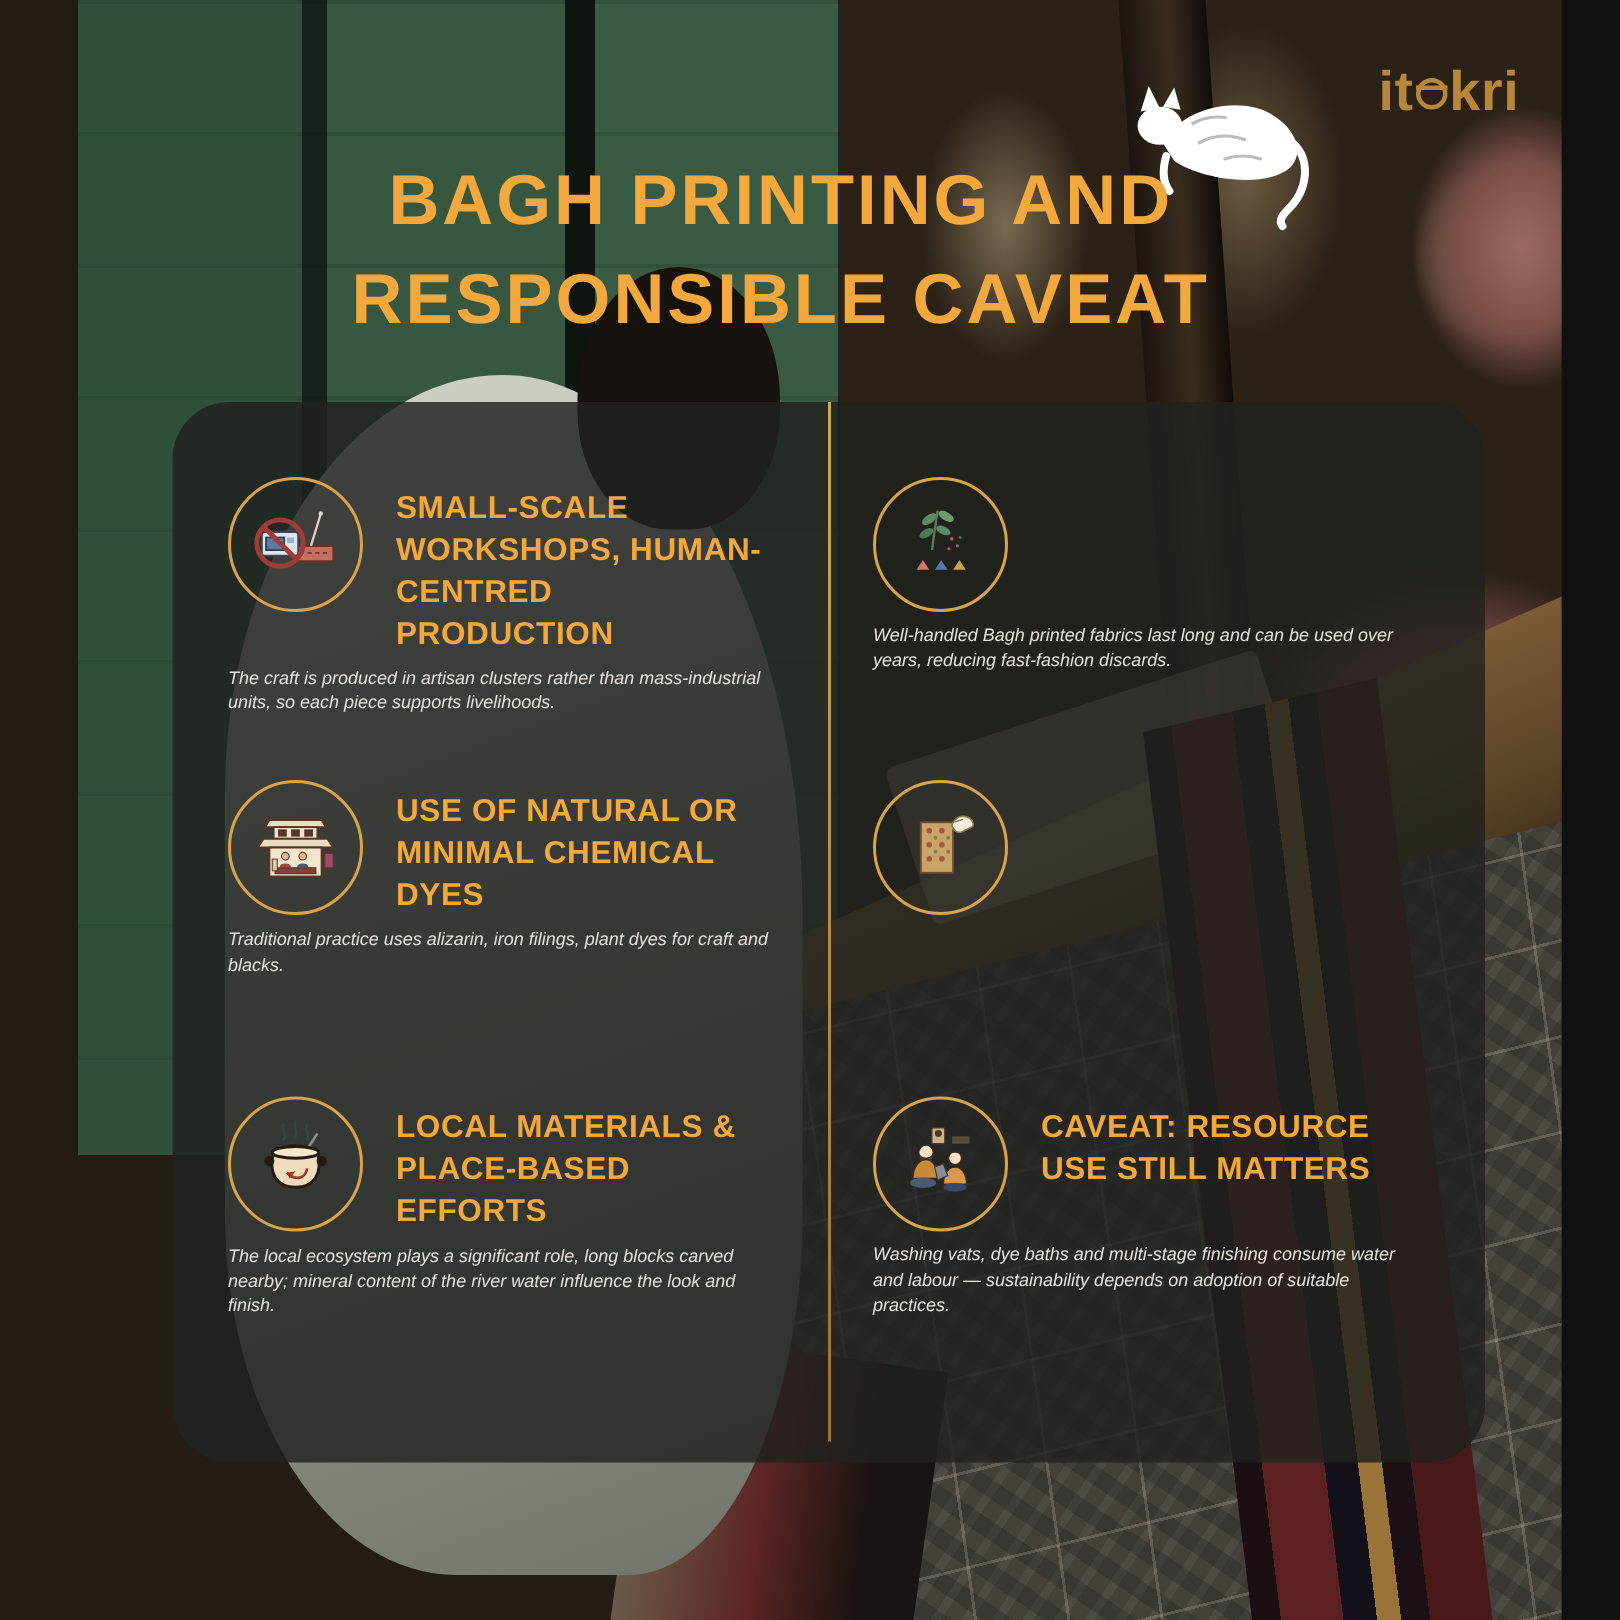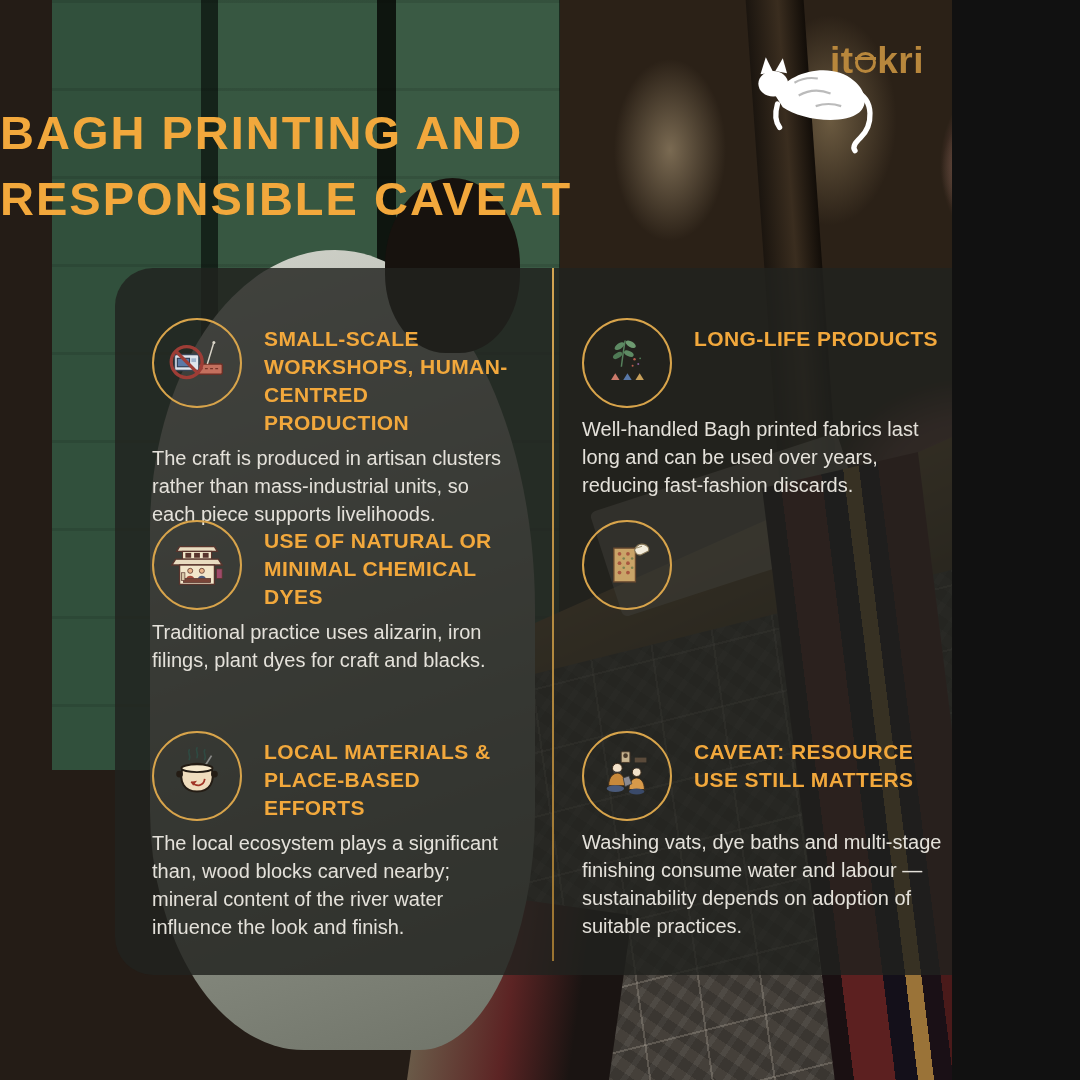--- a/index.html
+++ b/index.html
@@ -5,21 +5,21 @@
   :root{
     --accent:#F2A83C;
     --logo:#B8873C;
     --divider:#C9953C;
     --ring:#D8A44B;
     --bodytext:#E4E1DA;
   }
   *{margin:0;padding:0;box-sizing:border-box;}
   html,body{background:#111;}
   .canvas{
-    position:relative;width:952px;height:1080px;overflow:hidden;
+    position:relative;width:1041px;height:1080px;overflow:hidden;
     background:#241c16;font-family:"Liberation Sans",sans-serif;
   }
   
   .photo,.photo div{position:absolute;}
   .ph-wall{left:0;top:0;width:135px;height:100%;
     background:linear-gradient(180deg,#5a5148,#463e35 35%,#2e2820 70%,#1b1611);}
   .ph-doors{left:52px;top:0;width:650px;height:770px;
     background:
       repeating-linear-gradient(180deg,rgba(0,0,0,.10) 0 3px,transparent 3px 88px),
       linear-gradient(90deg,#31503c 0 23%,#15231a 23% 25.5%,#375741 25.5% 50%,#0e150f 50% 53%,#3a5a44 53% 78%,#1a2a1e 78% 81%,#33523d 81% 100%);
@@ -59,37 +59,37 @@
   .ph-shade{inset:0;
     background:
       radial-gradient(140% 100% at 50% 40%,transparent 40%,rgba(0,0,0,.55) 100%),
       linear-gradient(180deg,rgba(8,6,4,.55) 0%,rgba(8,6,4,.25) 22%,rgba(8,6,4,.35) 60%,rgba(0,0,0,.62) 100%);}
   
   .logo{position:absolute;top:40px;right:28px;color:var(--logo);
     font-size:37px;font-weight:700;letter-spacing:.5px;}
   .logo-o{display:inline-block;position:relative;width:.58em;height:.58em;
     border:.095em solid var(--logo);border-radius:50%;margin:0 .03em;}
   .logo-o::after{content:'';position:absolute;left:-18%;right:-18%;top:14%;height:.1em;background:var(--logo);}
-  .title{position:absolute;top:100px;left:0;width:100%;text-align:left;
+  .title{position:absolute;top:100px;left:0;width:100%;text-align:center;
     color:var(--accent);font-size:47px;font-weight:800;letter-spacing:2px;line-height:1.4;}
   .tiger{position:absolute;left:752px;top:50px;width:138px;height:108px;}
   
   .panel{position:absolute;left:115px;top:268px;width:875px;height:707px;
     background:rgba(33,34,30,.82);border-radius:38px;}
   .divider{position:absolute;left:calc(50% - 1px);top:0;bottom:14px;width:2px;
     background:linear-gradient(180deg,#d2a552,#9a7330);}
   .grid{position:absolute;inset:0;padding:50px 44px 0 37px;
     display:grid;grid-template-columns:1fr 1fr;column-gap:66px;
     grid-template-rows:202px 211px auto;}
   .sec-top{display:flex;align-items:flex-start;gap:22px;}
   .icon-ring{flex:0 0 auto;width:90px;height:90px;border:2px solid var(--ring);
     border-radius:50%;display:flex;align-items:center;justify-content:center;}
   .sec-h{padding-top:7px;max-width:315px;color:var(--accent);
     font-weight:700;font-size:21px;line-height:1.33;letter-spacing:.4px;text-transform:uppercase;}
-  .sec-b{margin-top:7px;color:var(--bodytext);font-size:20px;line-height:1.4;}
+  .sec-b{margin-top:7px;color:var(--bodytext);font-size:12px;line-height:1.4;font-style:italic;}
   .col-l .sec-b{max-width:430px;}
   .col-r .sec-b{max-width:390px;}
 </style>
 </head>
 <body>
 
 <div class="canvas">
 
   <div class="photo">
     <div class="ph-wall"></div>
@@ -160,21 +160,20 @@
               <ellipse cx="34" cy="22" rx="5.5" ry="2.8" transform="rotate(25 34 22)" fill="#5d8a63"></ellipse>
               <circle cx="40" cy="28" r="1.3" fill="#b85c4e"></circle>
               <circle cx="44" cy="33" r="1.1" fill="#8a5f9a"></circle>
               <circle cx="38" cy="35" r="1.1" fill="#b85c4e"></circle>
               <circle cx="46" cy="27" r="1" fill="#4f7a55"></circle>
               <path d="M15,50 h9 l-4.5,-7 z" fill="#cc7a6a"></path>
               <path d="M28,50 h9 l-4.5,-7 z" fill="#5878a8"></path>
               <path d="M41,50 h9 l-4.5,-7 z" fill="#c8a05a"></path>
             </svg>
           </div>
-          <div class="sec-h">LONG-LIFE PRODUCTS</div>
         </div>
         <div class="sec-b">Well-handled Bagh printed fabrics last long and can be used over years, reducing fast-fashion discards.</div>
       </div>
 
       <div class="sec col-l">
         <div class="sec-top">
           <div class="icon-ring">
             <svg viewBox="0 0 64 64" width="62" height="62">
               <path d="M14,13 h36 l3,5 h-42 z" fill="#e9dcc0" stroke="#58342c" stroke-width="1.4"></path>
               <rect x="17" y="18" width="30" height="8" fill="#f2e6ca" stroke="#58342c" stroke-width="1.2"></rect>
@@ -236,21 +235,21 @@
               <path d="M17,24 c-4,14 2,24 15,24 c13,0 19,-10 15,-24 z" fill="#efdcbd" stroke="#241c14" stroke-width="2"></path>
               <ellipse cx="32" cy="24" rx="16" ry="4" fill="#f6e8cc" stroke="#241c14" stroke-width="2"></ellipse>
               <circle cx="14" cy="30" r="3.5" fill="#241c14"></circle>
               <circle cx="50" cy="30" r="3.5" fill="#241c14"></circle>
               <path d="M26,38 c6,6 13,4 14,-3" stroke="#a03426" stroke-width="1.8" fill="none"></path>
               <path d="M26,38 l6,-1 l-4,5 z" fill="#a03426"></path>
             </svg>
           </div>
           <div class="sec-h">LOCAL MATERIALS &amp; PLACE-BASED EFFORTS</div>
         </div>
-        <div class="sec-b">The local ecosystem plays a significant than, wood blocks carved nearby; mineral content of the river water influence the look and finish.</div>
+        <div class="sec-b">The local ecosystem plays a significant role, long blocks carved nearby; mineral content of the river water influence the look and finish.</div>
       </div>
 
       <div class="sec col-r">
         <div class="sec-top">
           <div class="icon-ring">
             <svg viewBox="0 0 64 64" width="62" height="62">
               <rect x="26" y="7" width="9" height="11" rx="1" fill="#c8b490" stroke="#4a3a2a" stroke-width="1"></rect>
               <circle cx="30.5" cy="11" r="2.4" fill="#4a3a2a"></circle>
               <rect x="40" y="13" width="12" height="5" fill="#5a4a3a"></rect>
               <circle cx="22" cy="24" r="5" fill="#f2e2ca" stroke="#3a2a1a" stroke-width="1"></circle>

